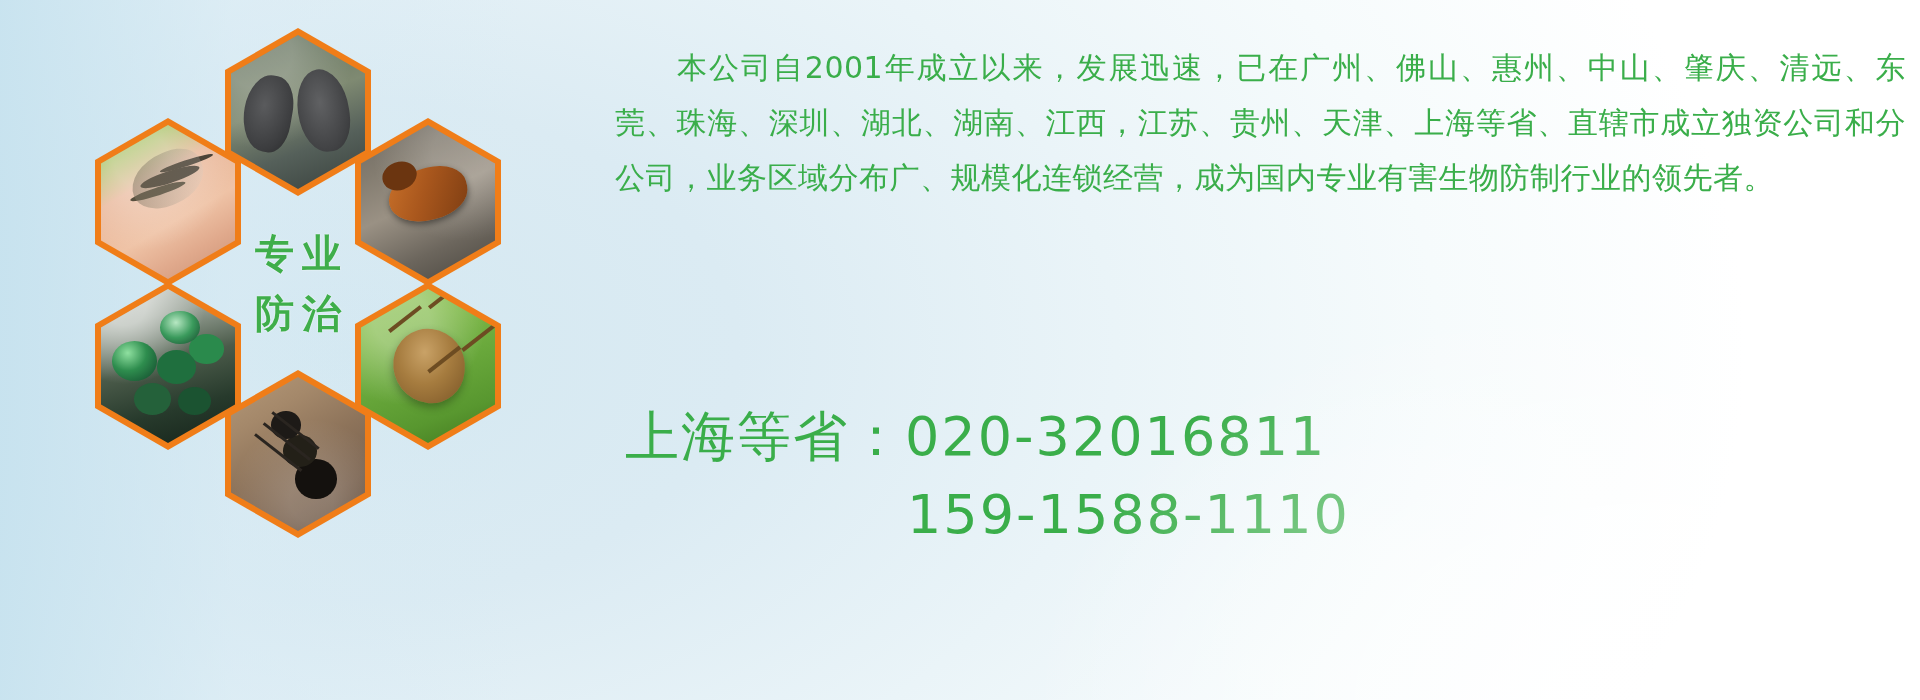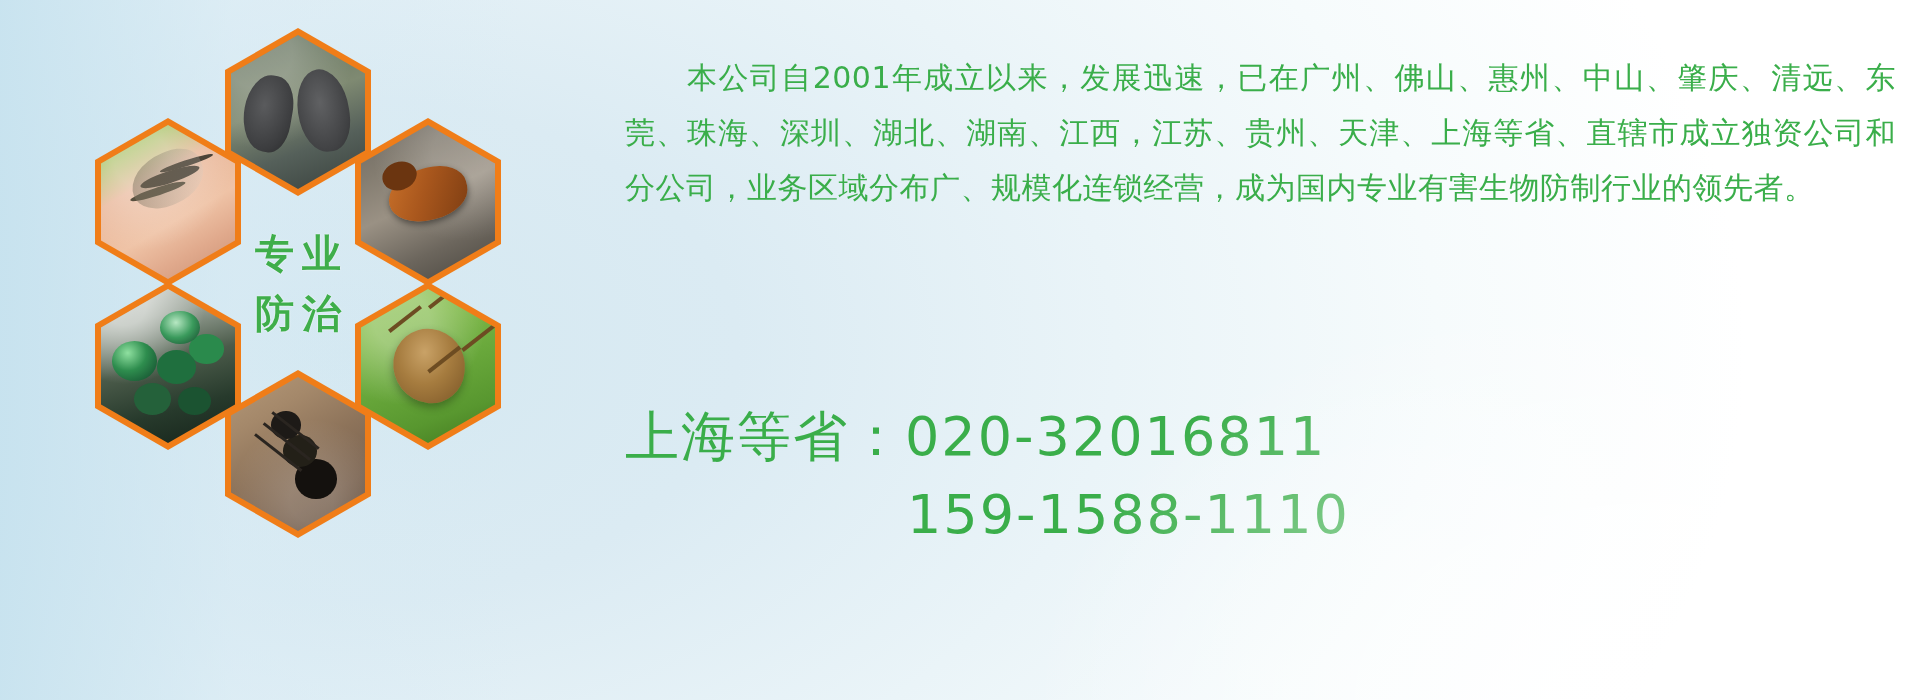--- a/index.html
+++ b/index.html
@@ -158,21 +158,21 @@
     content:"";position:absolute;left:18%;top:18%;width:30%;height:4px;
     background:#6d4c22;transform:rotate(-38deg);
     box-shadow:46px 6px 0 #6d4c22, 6px 56px 0 #6d4c22, 46px 60px 0 #6d4c22;
   }
 
   
   .copy{
     position:absolute;left:613px;top:38px;width:1295px;
   }
   .copy p{
-    margin:12px;
+    margin:2px;
     color:#3aae4a;
     font-size:30px;
     line-height:55px;
     letter-spacing:.5px;
     text-indent:62px;
     font-weight:500;
     font-family:"DejaVu Sans","Liberation Sans",sans-serif;
     text-align:justify;
     text-align-last:left;
   }

